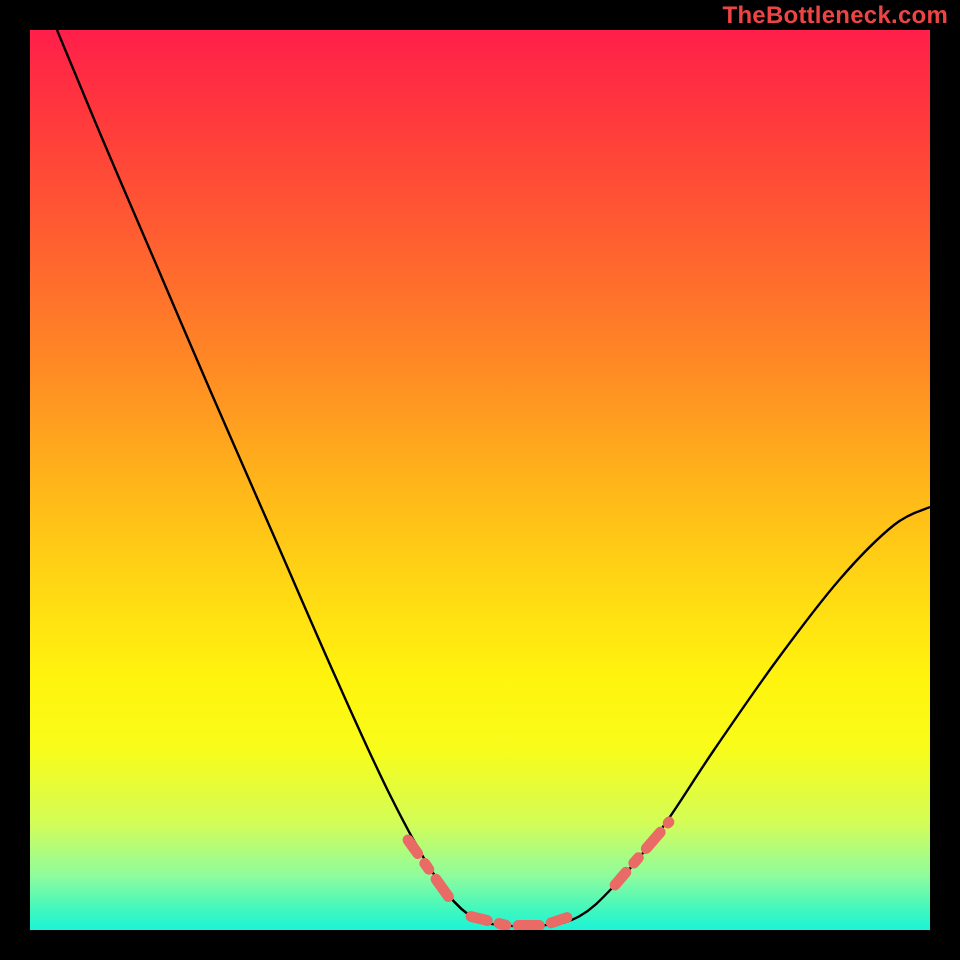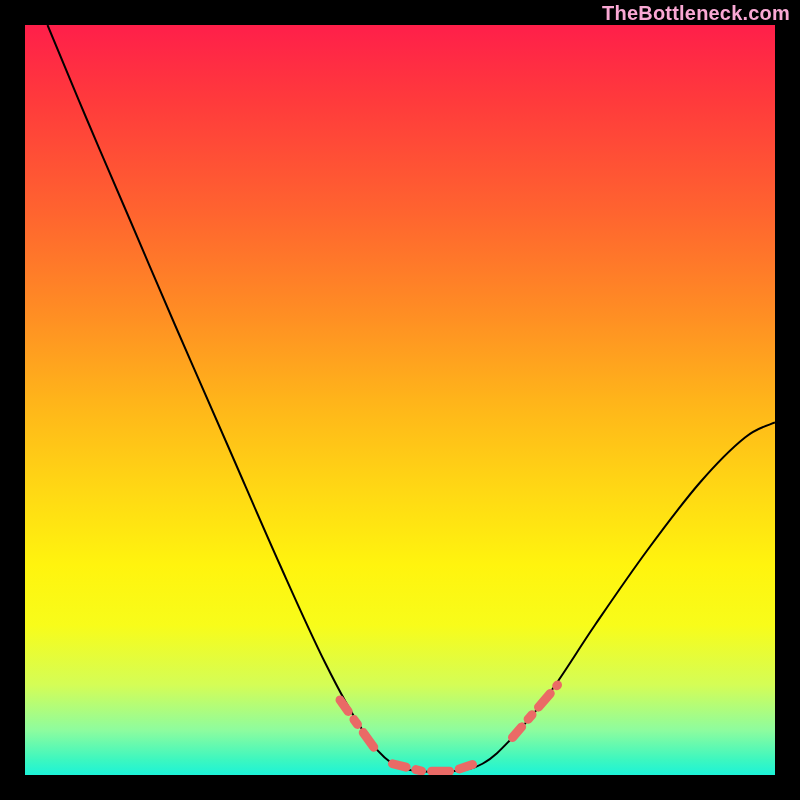--- a/index.html
+++ b/index.html
@@ -14,21 +14,21 @@
   .frame {
     position: relative;
     width: 800px;
     height: 800px;
     background: #000;
   }
   .attribution {
     position: absolute;
     top: 2px;
     right: 10px;
-    color: #f9a8d4;
+    color: #ef4444;
     font-size: 20px;
     font-weight: bold;
     letter-spacing: 0.2px;
     z-index: 10;
   }
   .plot-area {
     position: absolute;
     left: 25px;
     top: 25px;
     width: 750px;

